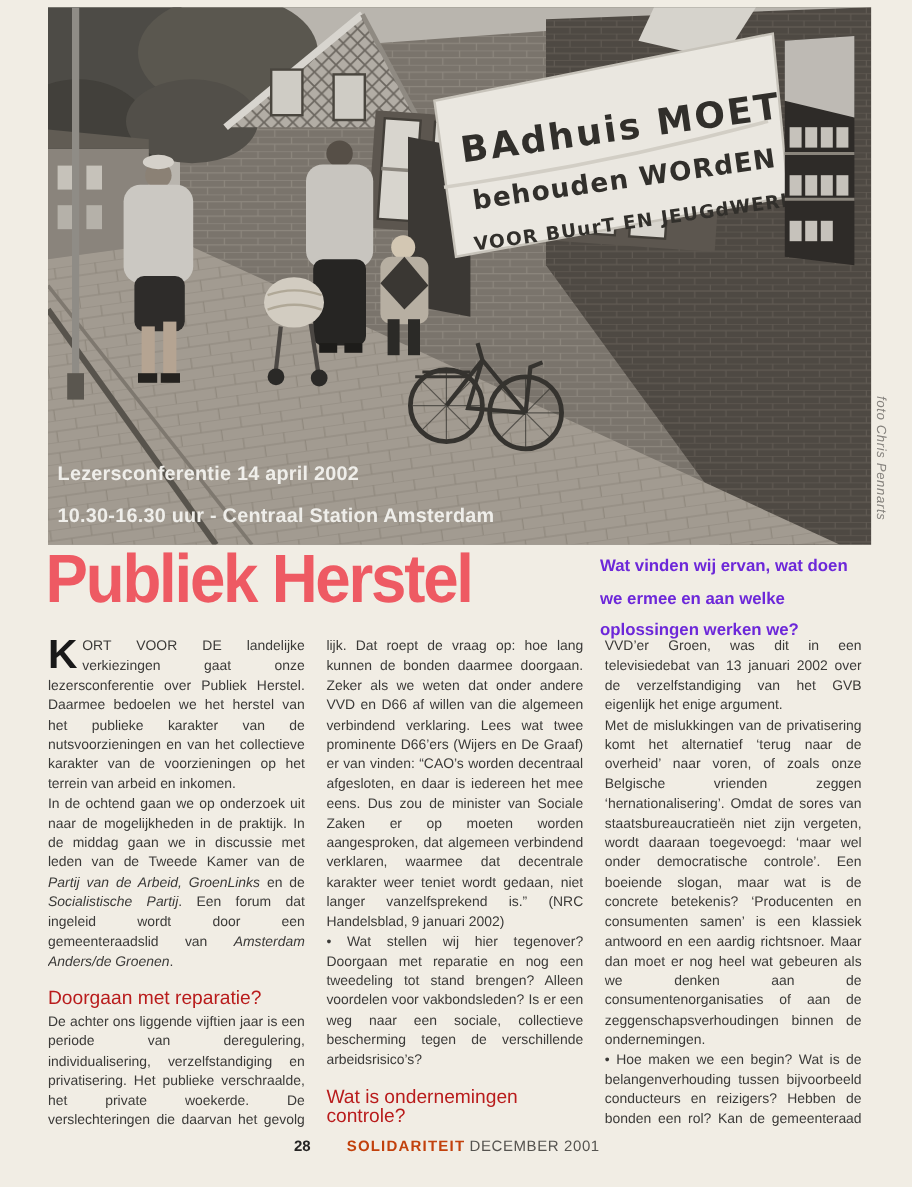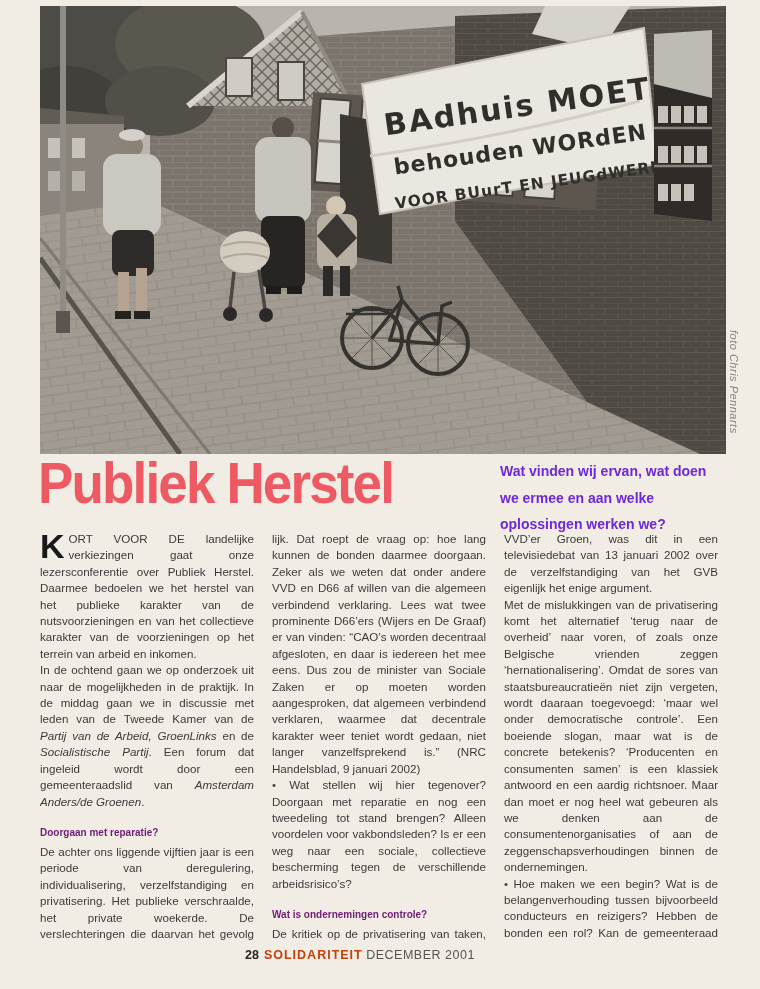--- a/index.html
+++ b/index.html
@@ -45,28 +45,28 @@
     display:grid;grid-template-columns:repeat(3,1fr);column-gap:18px;
     overflow:hidden;
   }
   .col{font-size:11.6px;line-height:16.4px;color:#3b3a38;text-align:justify;}
   .col p{margin:0;}
   .dropcap{
     float:left;font-size:34px;line-height:27px;font-weight:bold;color:#191919;
     padding:2px 4px 0 0;
   }
   .redhead{
-    color:#701a75;font-weight:bold;font-size:10px;line-height:16px;
+    color:#b91c1c;font-weight:normal;font-size:16px;line-height:16px;
     margin:15px 0 3px 0;text-align:left;
   }
   .it{font-style:italic;}
   
   .footer{
     position:absolute;left:245px;top:948px;font-size:12.5px;color:#4a4948;
-    display:flex;gap:5px;align-items:baseline;
+    display:flex;gap:30px;align-items:baseline;
   }
   .footer .pn{font-weight:bold;color:#262524;}
   .footer .mag{font-weight:bold;color:#c2410c;letter-spacing:1px;}
   .footer .iss{color:#55534f;letter-spacing:.5px;}
 </style>
 </head>
 <body>
 
 <div class="photo">
   <svg width="686" height="448" viewBox="0 0 686 448">
@@ -213,20 +213,24 @@
     <g stroke="#35332f" fill="none">
       <circle cx="332" cy="332" r="30" stroke-width="4"></circle>
       <circle cx="398" cy="338" r="30" stroke-width="4"></circle>
       <path d="M332 332 L362 294 L398 338 M362 294 L350 334 L398 338 M362 294 L358 280 M398 338 L402 300 L412 296" stroke-width="3.5"></path>
       <path d="M312 304 H352 M306 308 H352" stroke-width="2.5"></path>
       <path d="M332 302 L332 362 M304 332 L360 332 M312 312 L352 352 M352 312 L312 352" stroke-width="1" opacity=".7"></path>
       <path d="M398 308 L398 368 M368 338 L428 338 M378 318 L418 358 M418 318 L378 358" stroke-width="1" opacity=".7"></path>
     </g>
   </svg>
 
+  <div class="event-overlay">
+    <div>Lezersconferentie 14 april 2002</div>
+    <div>10.30-16.30 uur - Centraal Station Amsterdam</div>
+  </div>
 
 </div>
 
 <div class="photo-credit">foto Chris Pennarts</div>
 
 <h1 class="headline" style="margin:0;">Publiek Herstel</h1>
 
 <div class="question">Wat vinden wij ervan, wat doen we ermee en aan welke oplossingen werken we?</div>
 
 <div class="columns">

